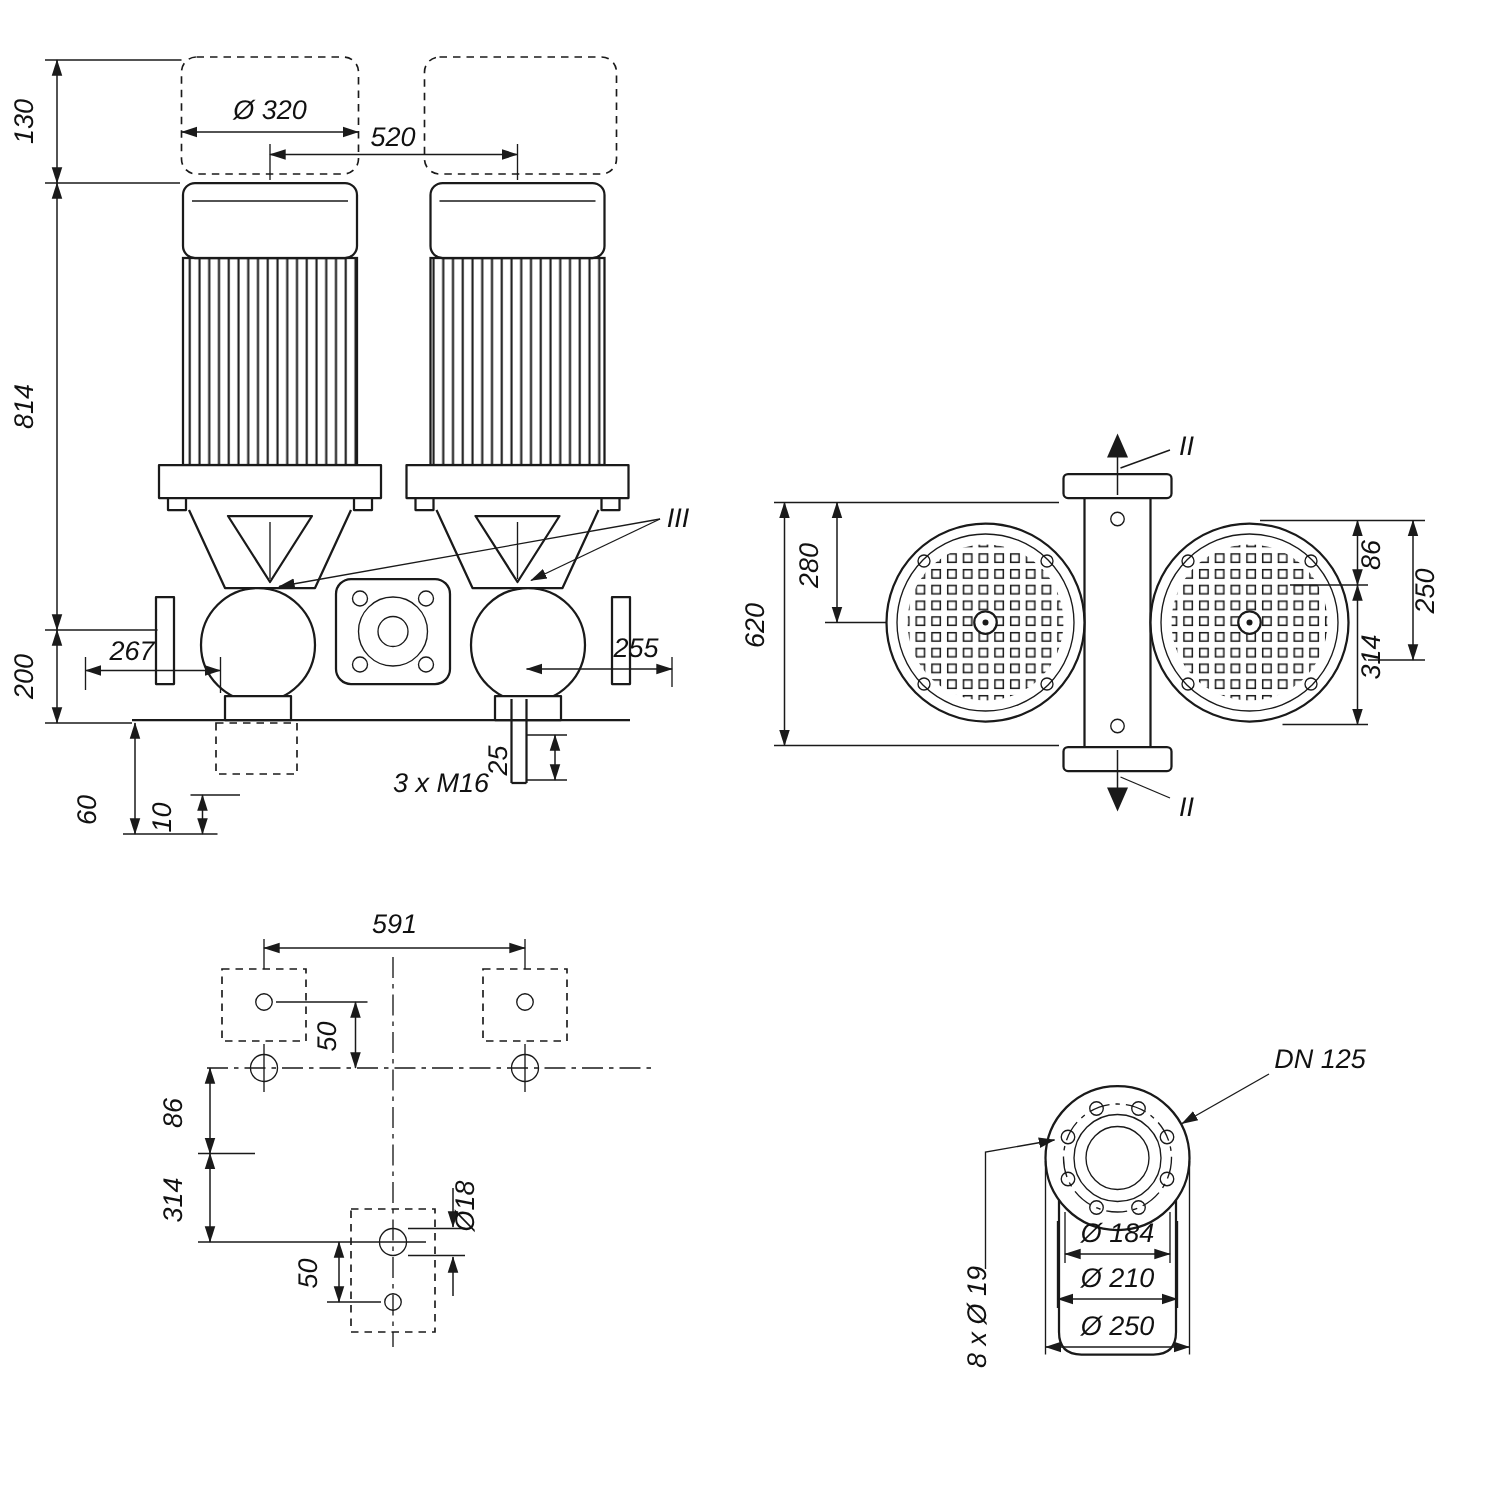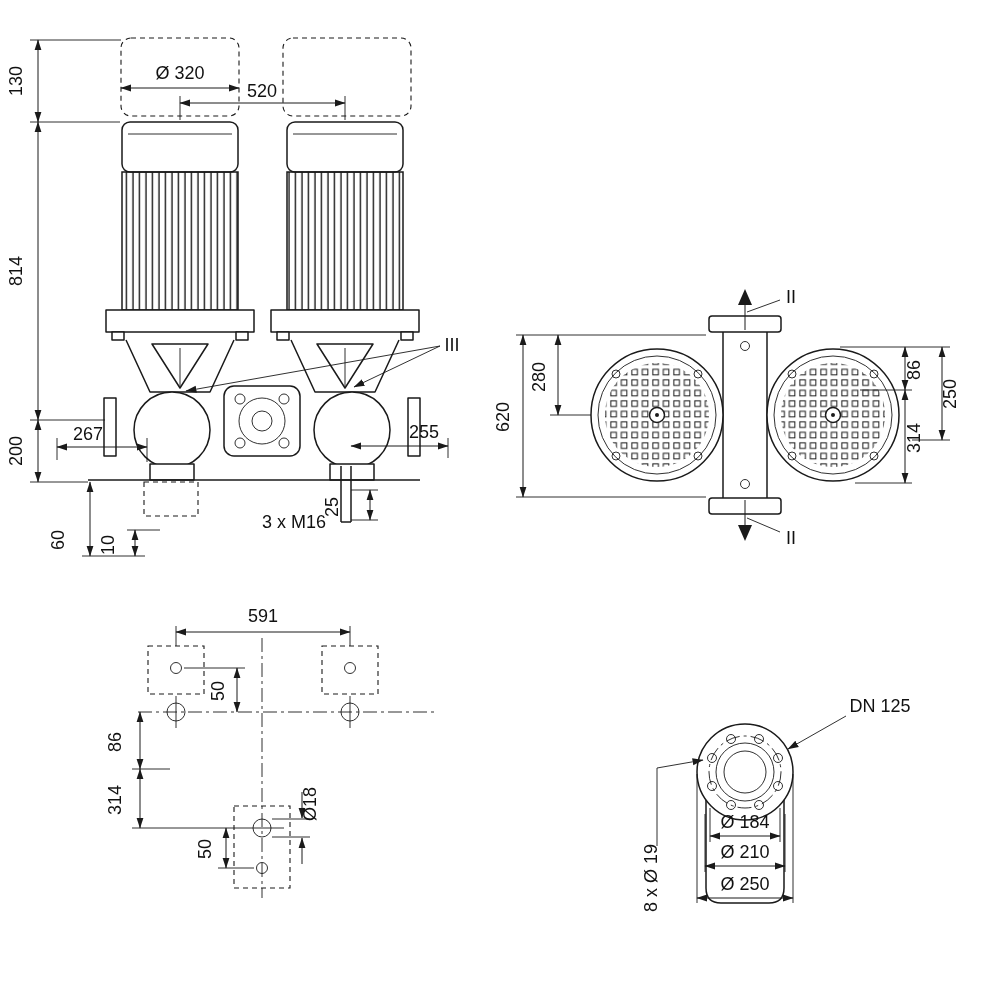--- a/index.html
+++ b/index.html
@@ -1,16 +1,16 @@
 <!DOCTYPE html>
 <html><head>
 <meta charset="utf-8">
 <style>
   html,body { margin:0; padding:0; background:#ffffff; }
-  #stage { width:1000px; height:1000px; position:relative; background:#fff; }
+  #stage { width:1000px; height:1000px; position:relative; background:#fff;font-style:italic; }
   svg { display:block; }
   .ol   { fill:none; stroke:#1a1a1a; stroke-width:1.5; stroke-linejoin:round; }
   .olw  { fill:#ffffff; stroke:#1a1a1a; stroke-width:1.5; stroke-linejoin:round; }
   .thin { fill:none; stroke:#1a1a1a; stroke-width:0.9; }
   .dim  { fill:none; stroke:#1a1a1a; stroke-width:1; }
   .dash { fill:none; stroke:#1a1a1a; stroke-width:1.1; stroke-dasharray:5 4; }
   .cl   { fill:none; stroke:#1a1a1a; stroke-width:0.9; stroke-dasharray:14 4 3 4; }
   text  { font-family:"Liberation Sans", sans-serif; font-size:18px; fill:#111; }
   .dimtxt { text-anchor:middle; }
 </style>

